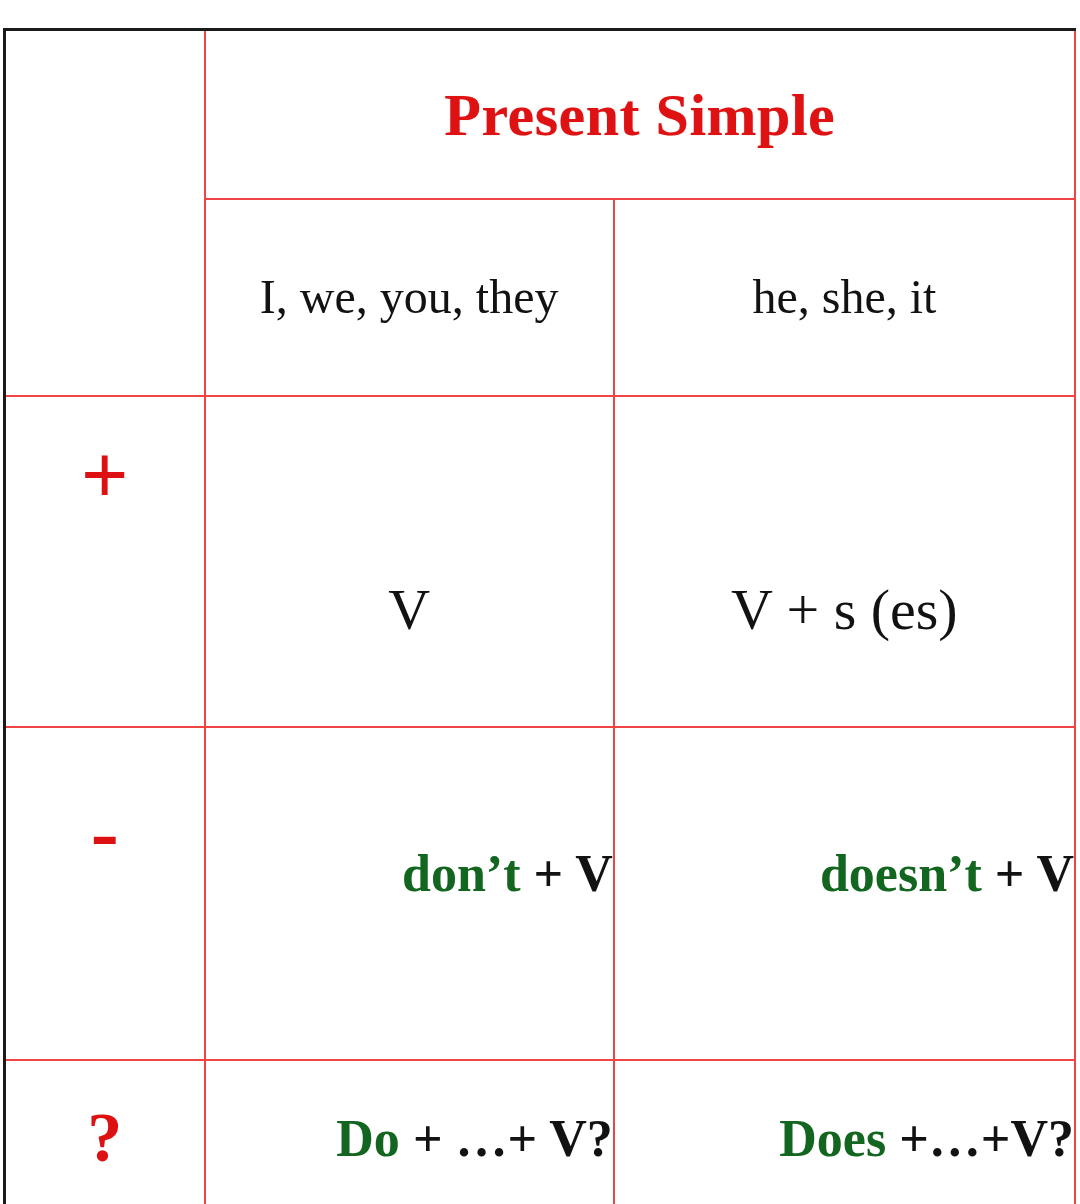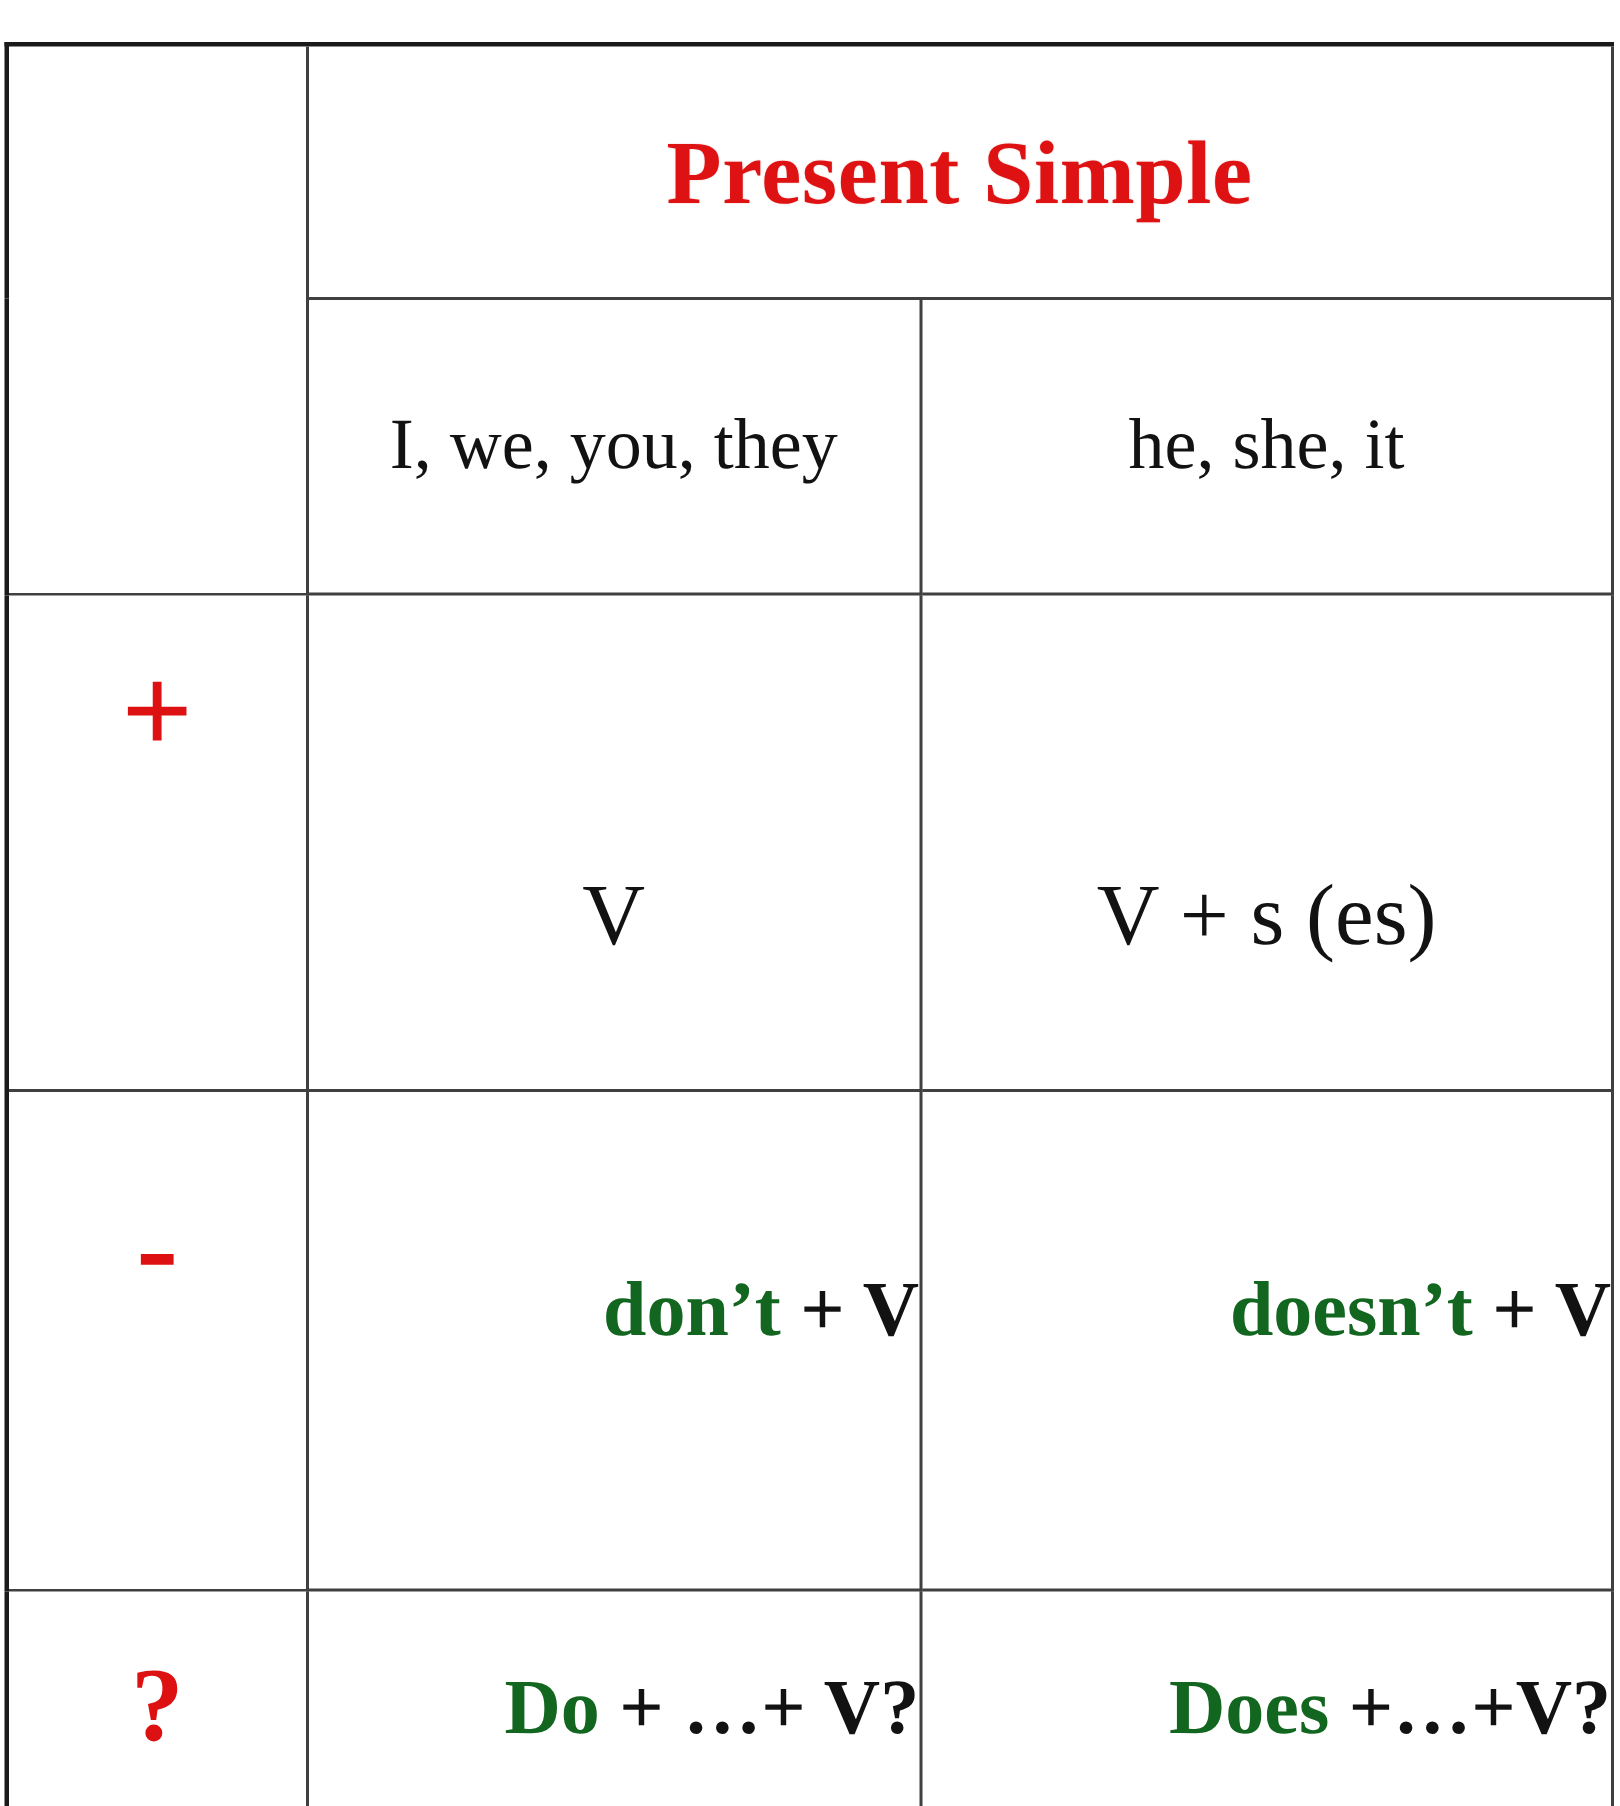--- a/index.html
+++ b/index.html
@@ -26,21 +26,21 @@
     position: absolute;
     left: 3px;
     top: 28px;
     width: 1073px;
     height: 1176px;
     border-collapse: collapse;
     table-layout: fixed;
     background: #ffffff;
   }
   .grammar-table td {
-    border: 2px solid #404040;
+    border: 2px solid #ef4444;
     padding: 0;
     vertical-align: middle;
     text-align: center;
     background: #ffffff;
   }
   .grammar-table .outer-top { border-top: 3px solid #1a1a1a; }
   .grammar-table .outer-left { border-left: 3px solid #1a1a1a; }
 
   
   .col-sign { width: 200px; }

